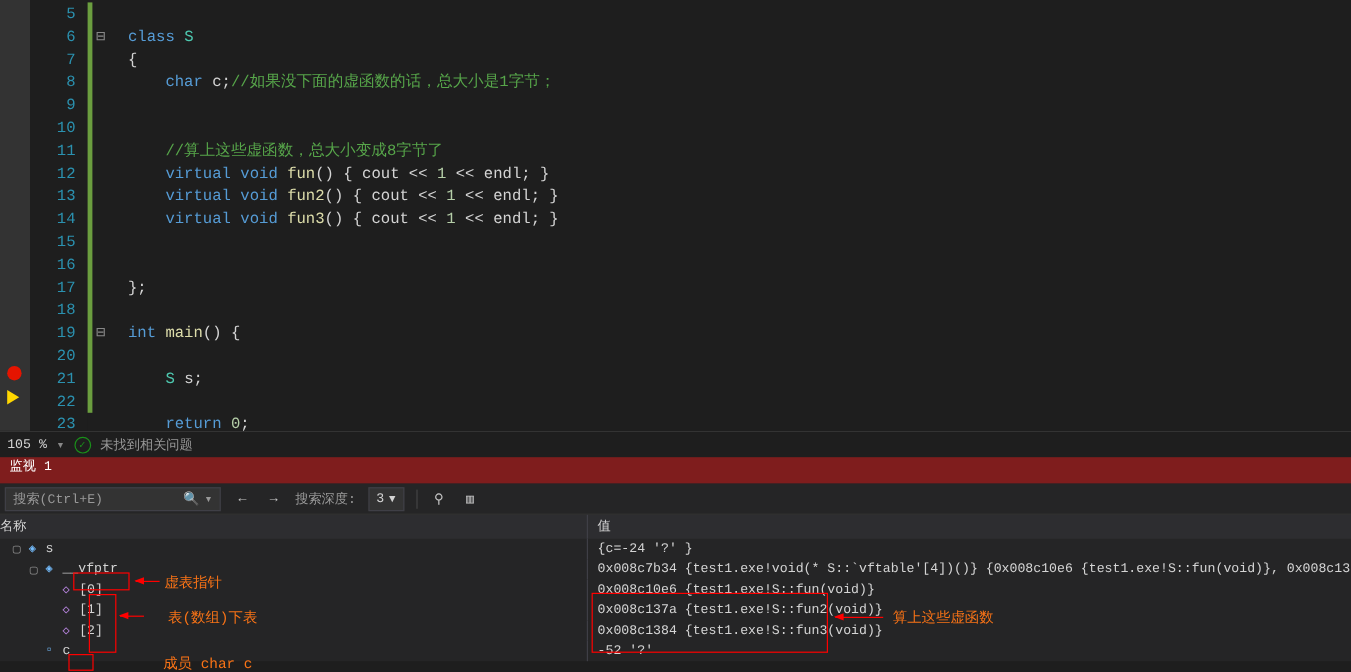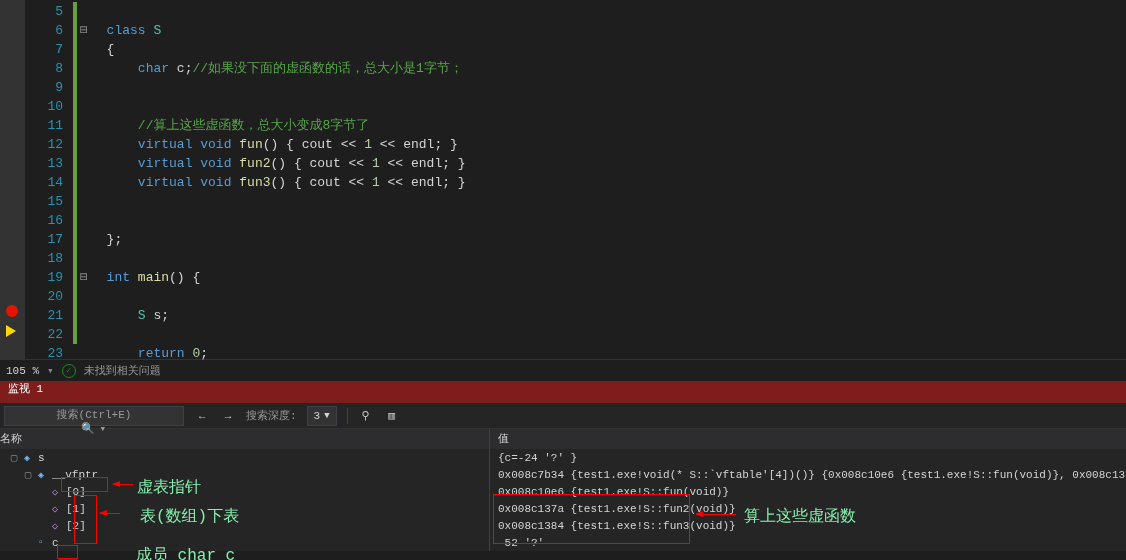--- a/index.html
+++ b/index.html
@@ -149,21 +149,20 @@
     .search-box {
       background: #333;
       border: 1px solid #3f3f46;
       height: 20px;
       width: 180px;
       color: #999;
       padding: 0 6px;
       display: flex;
       align-items: center;
       justify-content: space-between;
-      flex-direction: column;
     }
     
     .toolbar-icon {
       width: 16px;
       height: 16px;
       display: inline-flex;
       align-items: center;
       justify-content: center;
       color: #c5c5c5;
       cursor: pointer;
@@ -248,22 +247,22 @@
     .field-icon { color: #75beff; }
     
     .red-box {
       position: absolute;
       border: 1px solid #ff0000;
       pointer-events: none;
     }
     
     .red-text {
       position: absolute;
-      color: #86efac;
-      font-size: 16px;
+      color: #f97316;
+      font-size: 12px;
       pointer-events: none;
     }
     
     .red-arrow {
       position: absolute;
       pointer-events: none;
     }
     
     .red-arrow::before {
       content: '';

